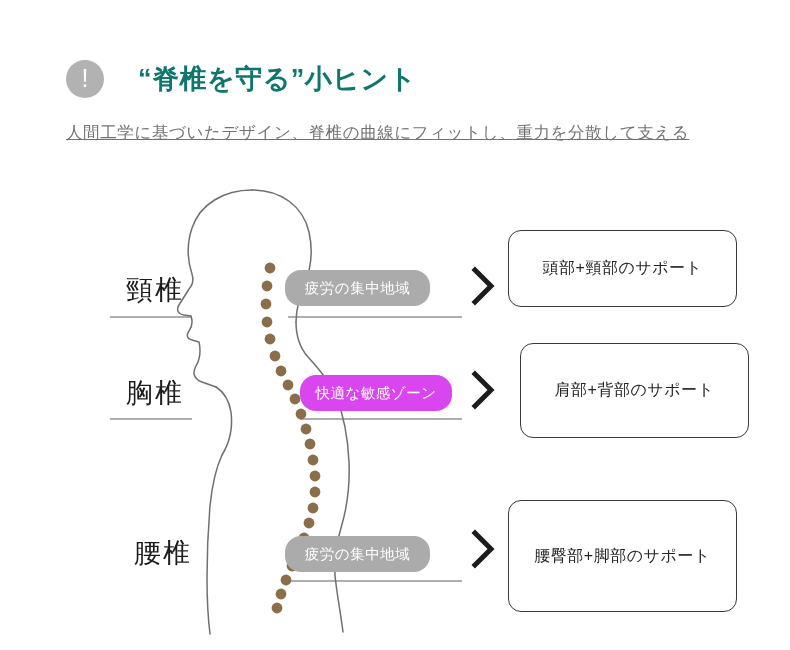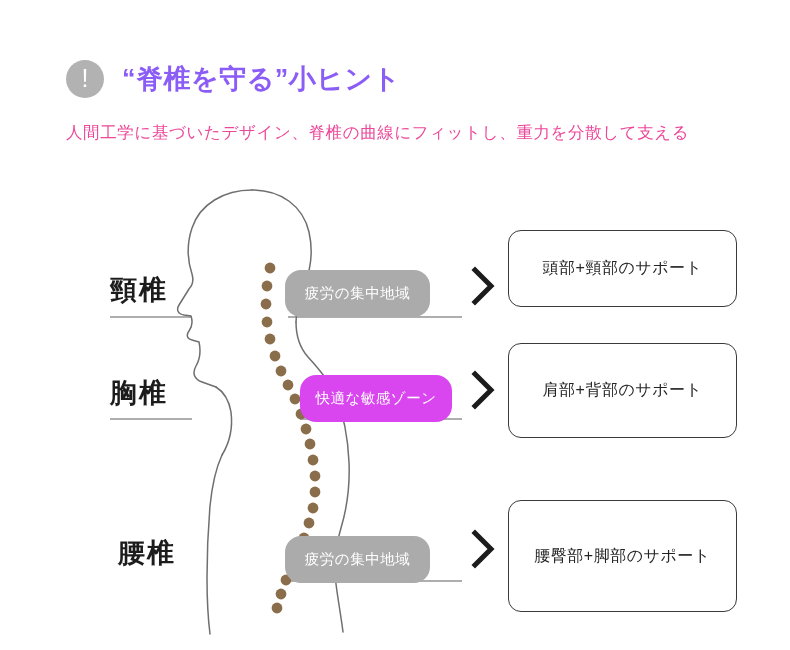--- a/index.html
+++ b/index.html
@@ -47,50 +47,53 @@
     color: #ffffff;
     font-size: 25px;
     line-height: 1;
     font-weight: 500;
     transform: translateY(-1px);
   }
   .page-title {
     font-size: 27px;
     font-weight: 700;
     letter-spacing: 0.5px;
-    color: #8b5cf6;
-    white-space: nowrap;
+    color: #0f766e;
+    white-space: nowrap;
+    margin-left: 16px;
   }
   .page-subtitle {
     position: absolute;
     left: 66px;
     top: 122px;
     font-size: 16.5px;
     letter-spacing: 0.6px;
-    color: #ec4899;
-    white-space: nowrap;
+    color: #737373;
+    white-space: nowrap;
+    text-decoration: underline;
   }
 
   
   .region-label {
     position: absolute;
     font-size: 27px;
-    font-weight: 700;
+    font-weight: 400;
     letter-spacing: 2px;
     color: #1c1c1c;
     white-space: nowrap;
+    margin-left: 16px;
   }
   .region-label.cervical { left: 110px; top: 272px; }
   .region-label.thoracic { left: 110px; top: 375px; text-align: center; }
   .region-label.lumbar   { left: 118px; top: 535px; }
 
   
   .pill {
     position: absolute;
-    height: 47px;
+    height: 36px;
     display: flex;
     align-items: center;
     justify-content: center;
     border-radius: 16px;
     font-size: 14.5px;
     letter-spacing: 0.5px;
     white-space: nowrap;
     color: #ffffff;
   }
   .pill.gray  { background: #ababab; }
@@ -120,21 +123,21 @@
     display: flex;
     align-items: center;
     justify-content: center;
     box-sizing: border-box;
     font-size: 16px;
     letter-spacing: 0.5px;
     color: #242424;
     white-space: nowrap;
   }
   .support-box.b1 { top: 230px; height: 77px; }
-  .support-box.b2 { top: 343px; height: 95px; }
+  .support-box.b2 { top: 343px; height: 95px; margin-left: 12px; }
   .support-box.b3 { top: 500px; height: 112px; }
 </style>
 </head>
 <body>
 
 <svg id="canvas" viewBox="0 0 790 650" xmlns="http://www.w3.org/2000/svg">
 
   <g>
     <line x1="110" y1="317" x2="192" y2="317" stroke="#5e5e5e" stroke-width="1.2"></line>
     <line x1="288" y1="317" x2="462" y2="317" stroke="#5e5e5e" stroke-width="1.2"></line>

